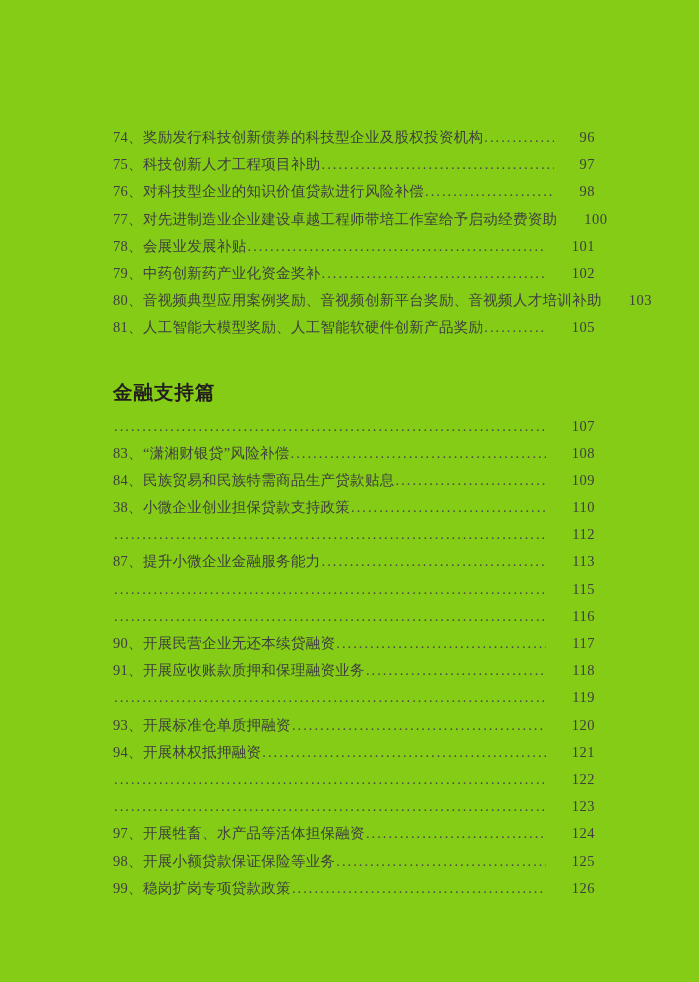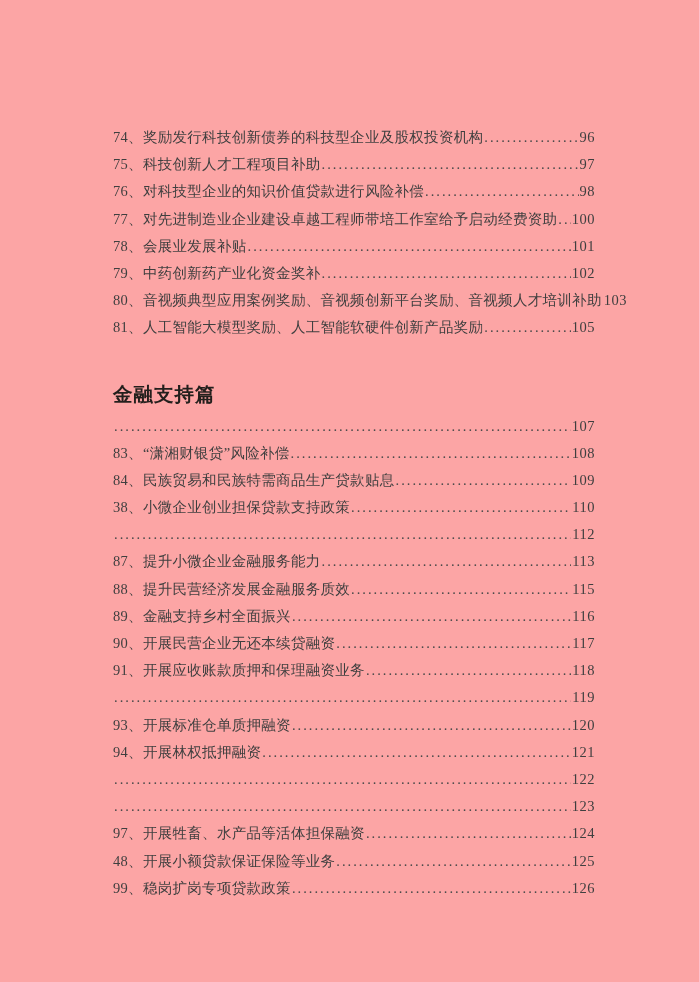--- a/index.html
+++ b/index.html
@@ -10,21 +10,21 @@
     width: 699px;
     height: 982px;
     background: #ffffff;
     overflow: hidden;
     font-family: "Liberation Serif", "DejaVu Serif", serif;
   }
   .page {
     position: relative;
     width: 699px;
     height: 982px;
-    background: #fca5a5;
+    background: #84cc16;
     box-sizing: border-box;
     padding: 124px 104px 0 113px;
   }
   .toc-row {
     display: flex;
     align-items: baseline;
     height: 27.2px;
     line-height: 27.2px;
     font-size: 14.5px;
     letter-spacing: 0.3px;
@@ -41,24 +41,25 @@
     overflow: hidden;
     white-space: nowrap;
     letter-spacing: 2px;
     color: #4a4a4a;
     margin: 0 1px;
   }
   .toc-page {
     flex: 0 0 auto;
     letter-spacing: 0.5px;
     color: #3f3f3f;
+    margin-left: 25px;
   }
   .section-heading {
     margin: 42px 0 8px 0;
-    font-family: Liberation Sans, sans-serif;
+    font-family: Liberation Mono, monospace;
     font-weight: bold;
     font-size: 19.5px;
     line-height: 21px;
     letter-spacing: 1px;
     color: #231f1c;
   }
 </style>
 </head>
 <body>
 
@@ -127,26 +128,24 @@
       <div class="toc-row">
     <span class="toc-leader">............................................................................................................................................................</span>
     <span class="toc-page">112</span>
   </div>
       <div class="toc-row">
     <span class="toc-label">87、提升小微企业金融服务能力</span>
     <span class="toc-leader">............................................................................................................................................................</span>
     <span class="toc-page">113</span>
   </div>
       <div class="toc-row">
-    <span class="toc-label">88、提升民营经济发展金融服务质效</span>
     <span class="toc-leader">............................................................................................................................................................</span>
     <span class="toc-page">115</span>
   </div>
       <div class="toc-row">
-    <span class="toc-label">89、金融支持乡村全面振兴</span>
     <span class="toc-leader">............................................................................................................................................................</span>
     <span class="toc-page">116</span>
   </div>
       <div class="toc-row">
     <span class="toc-label">90、开展民营企业无还本续贷融资</span>
     <span class="toc-leader">............................................................................................................................................................</span>
     <span class="toc-page">117</span>
   </div>
       <div class="toc-row">
     <span class="toc-label">91、开展应收账款质押和保理融资业务</span>
@@ -174,21 +173,21 @@
       <div class="toc-row">
     <span class="toc-leader">............................................................................................................................................................</span>
     <span class="toc-page">123</span>
   </div>
       <div class="toc-row">
     <span class="toc-label">97、开展牲畜、水产品等活体担保融资</span>
     <span class="toc-leader">............................................................................................................................................................</span>
     <span class="toc-page">124</span>
   </div>
       <div class="toc-row">
-    <span class="toc-label">48、开展小额贷款保证保险等业务</span>
+    <span class="toc-label">98、开展小额贷款保证保险等业务</span>
     <span class="toc-leader">............................................................................................................................................................</span>
     <span class="toc-page">125</span>
   </div>
       <div class="toc-row">
     <span class="toc-label">99、稳岗扩岗专项贷款政策</span>
     <span class="toc-leader">............................................................................................................................................................</span>
     <span class="toc-page">126</span>
   </div>
     </div>
 </div>

